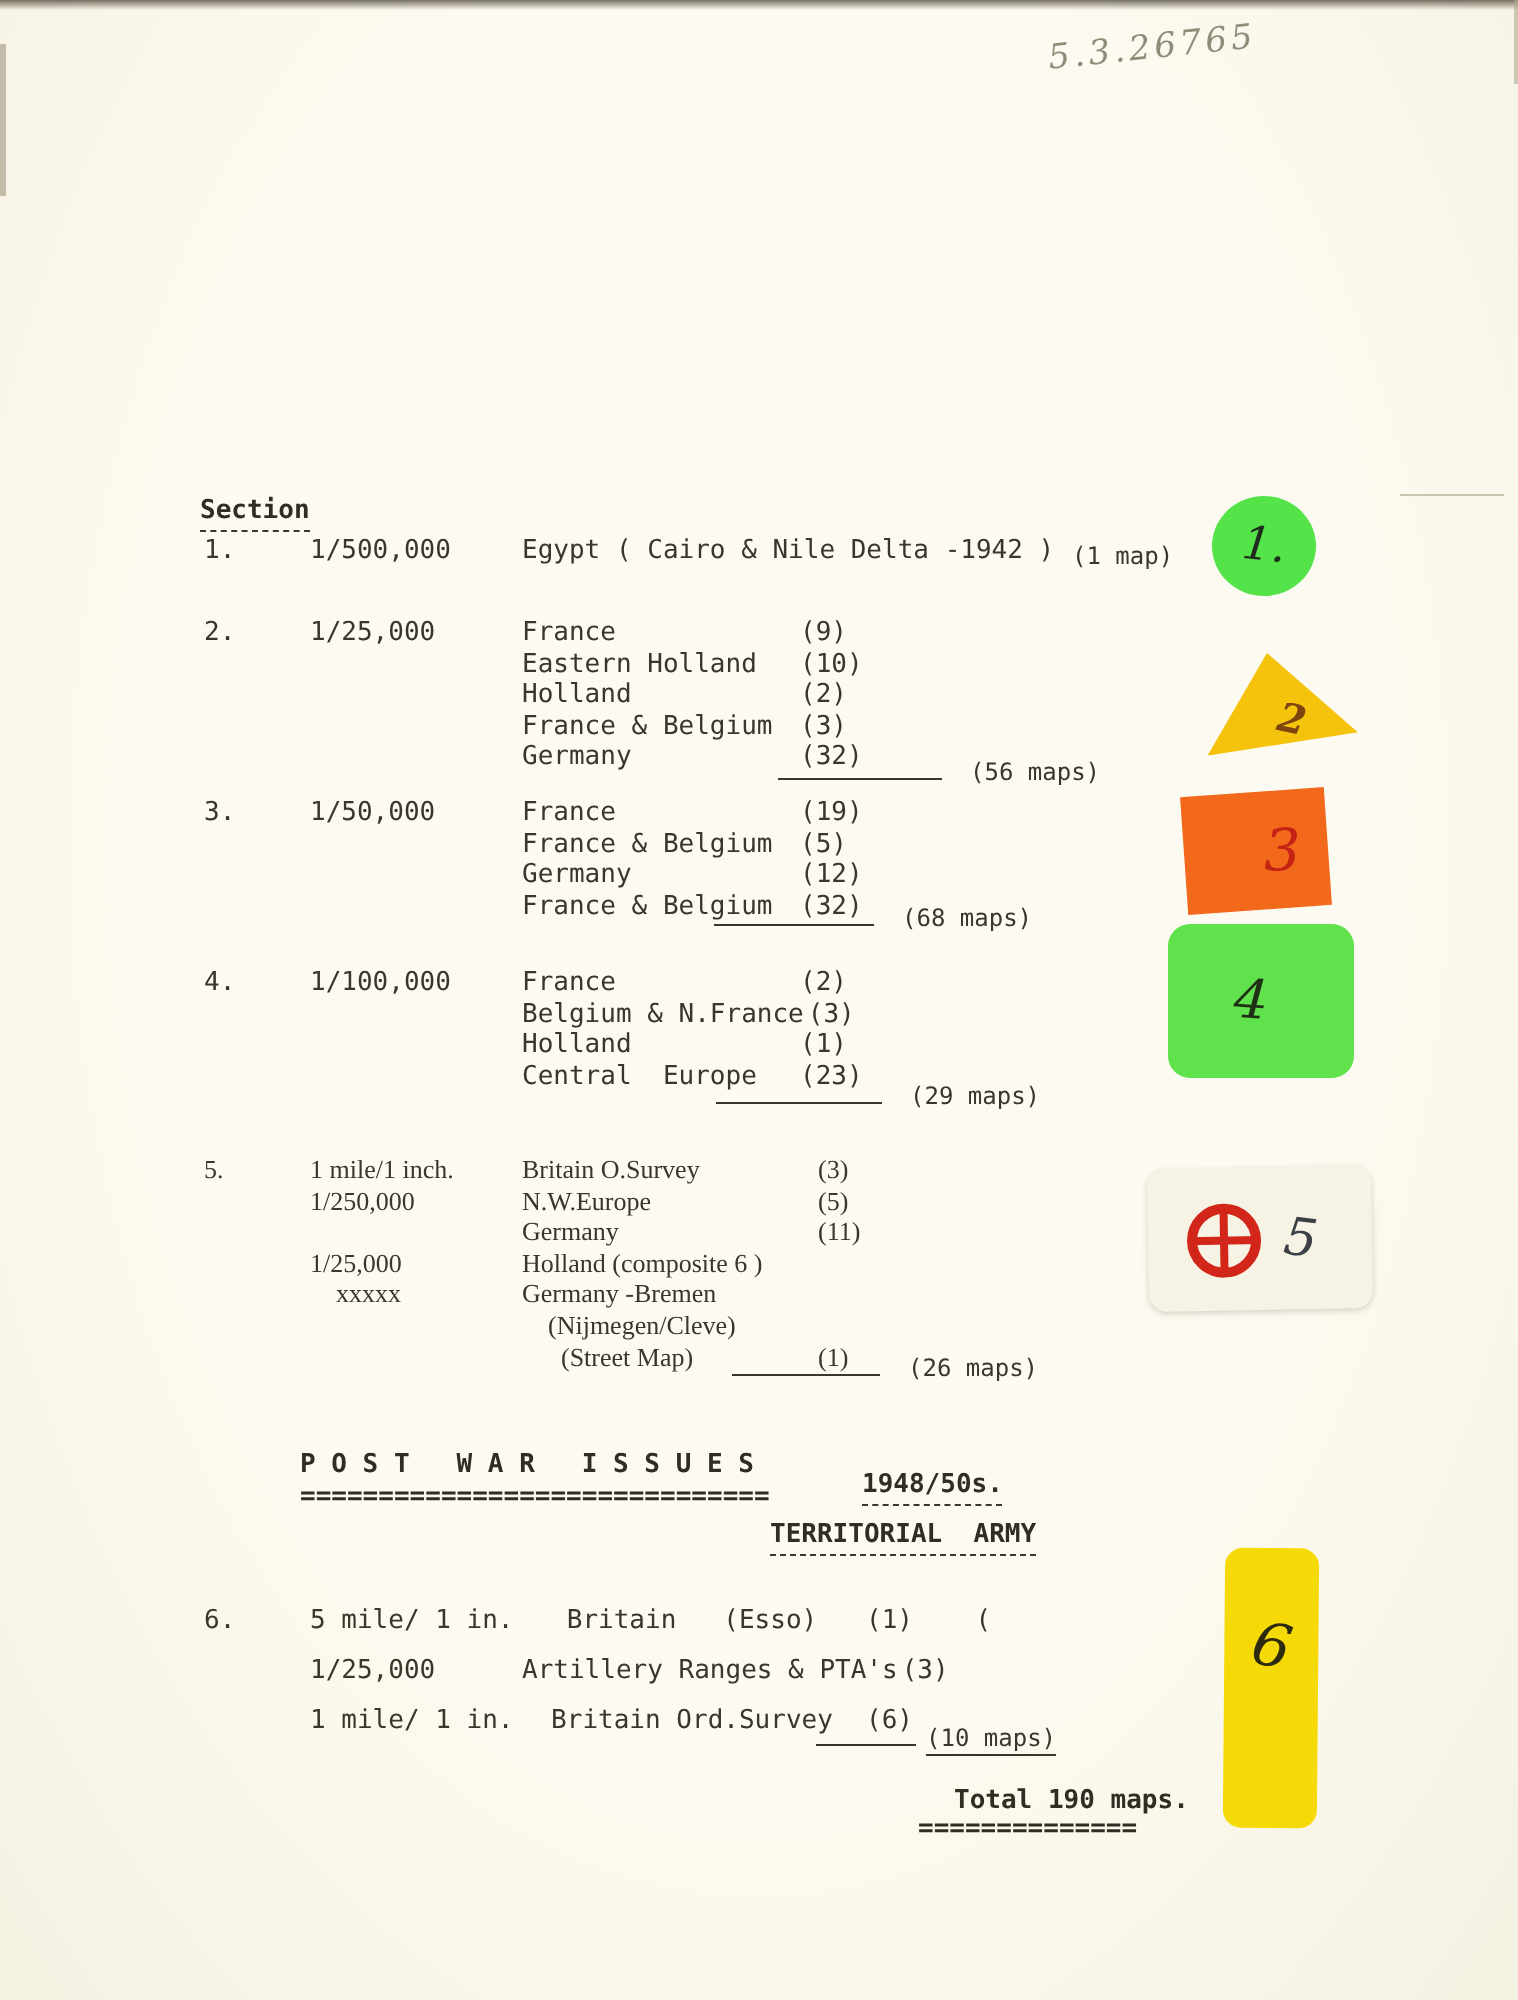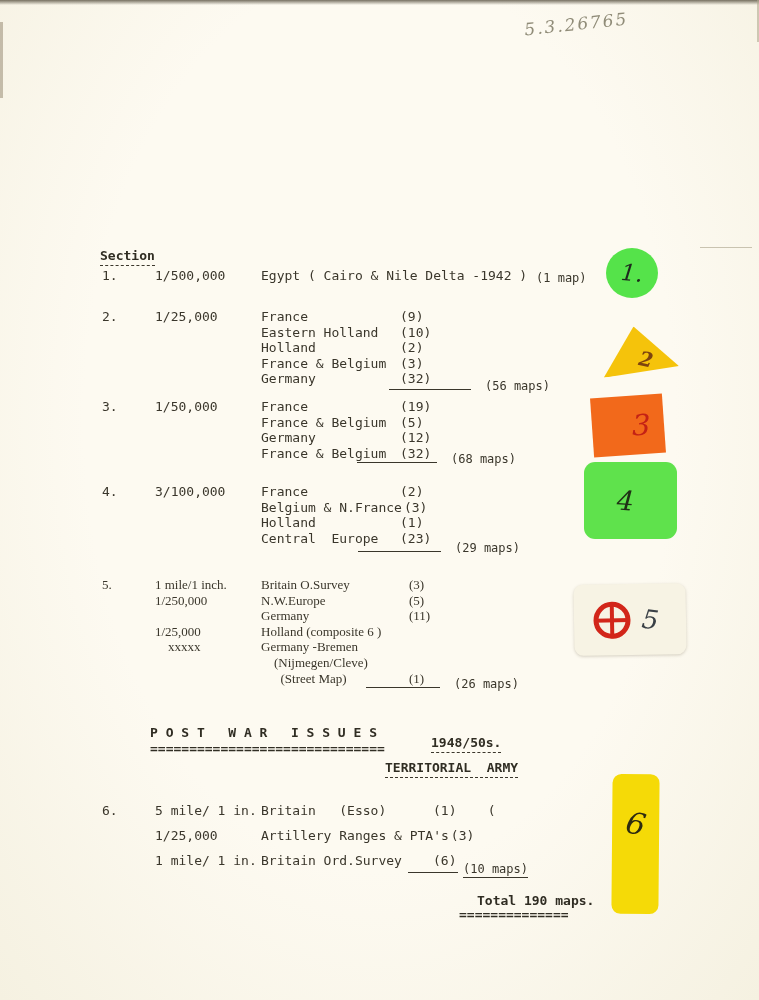--- a/index.html
+++ b/index.html
@@ -15,21 +15,21 @@
   .b { font-weight:bold; color:#302d23; }
   .pre { white-space:pre; }
   .dashed-u { border-bottom:1.4px dashed #3b372c; padding-bottom:1px; }
   .row { height:15.6px; white-space:nowrap; }
   .num   { display:inline-block; width:53px;  white-space:pre; }
   .scale { display:inline-block; width:106px; white-space:pre; }
   .name  { display:inline-block; min-width:137px; white-space:pre; }
   .count { white-space:pre; margin-left:2px; }
   .sec5 .name { min-width:146px; }
   .sec6 .row { height:25px; }
-  .sec6 .name { min-width:170px; }
+  .sec6 .name { min-width:170px;text-align:center; }
   .total-wrap { white-space:nowrap; font-size:12px; }
   .sumline { display:inline-block; border-bottom:1.6px solid #3a362b; height:12px; }
   .total-txt { margin-left:14px; }
   .rule { letter-spacing:0; }
   .hand { font-family:"DejaVu Serif", serif; font-style:italic; }
   .sticker { position:absolute; display:flex; align-items:center; justify-content:center; }
   .edge-top { position:absolute; left:0; top:0; right:0; height:5px;
     background:linear-gradient(#564f3f, rgba(86,79,63,0)); opacity:.8; }
   .edge-left { position:absolute; left:0; top:22px; width:3px; height:76px;
     background:#a79d87; opacity:.65; }
@@ -96,21 +96,21 @@
     <div class="row">
       <span class="num"></span><span class="scale"></span><span class="name">France &amp; Belgium</span><span class="count">(32)</span>
     </div>
   </div>
   <div class="abs total-wrap" style="left:357px; top:450px;">
     <span class="sumline" style="width:80px;"></span><span class="total-txt">(68 maps)</span>
   </div>
 
   <div class="abs type" style="left:102px; top:484px;">
     <div class="row">
-      <span class="num">4.</span><span class="scale">3/100,000</span><span class="name">France</span><span class="count">(2)</span>
+      <span class="num">4.</span><span class="scale">1/100,000</span><span class="name">France</span><span class="count">(2)</span>
     </div>
     <div class="row">
       <span class="num"></span><span class="scale"></span><span class="name">Belgium &amp; N.France</span><span class="count">(3)</span>
     </div>
     <div class="row">
       <span class="num"></span><span class="scale"></span><span class="name">Holland</span><span class="count">(1)</span>
     </div>
     <div class="row">
       <span class="num"></span><span class="scale"></span><span class="name">Central  Europe</span><span class="count">(23)</span>
     </div>

